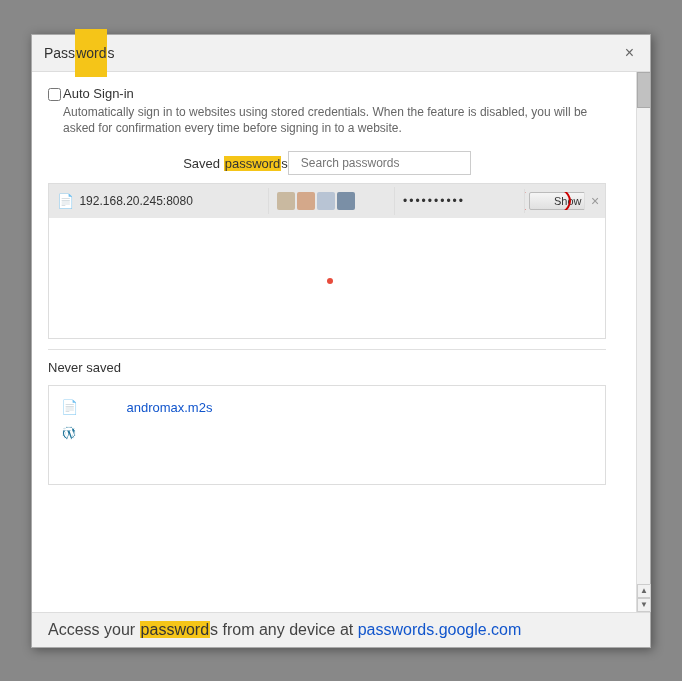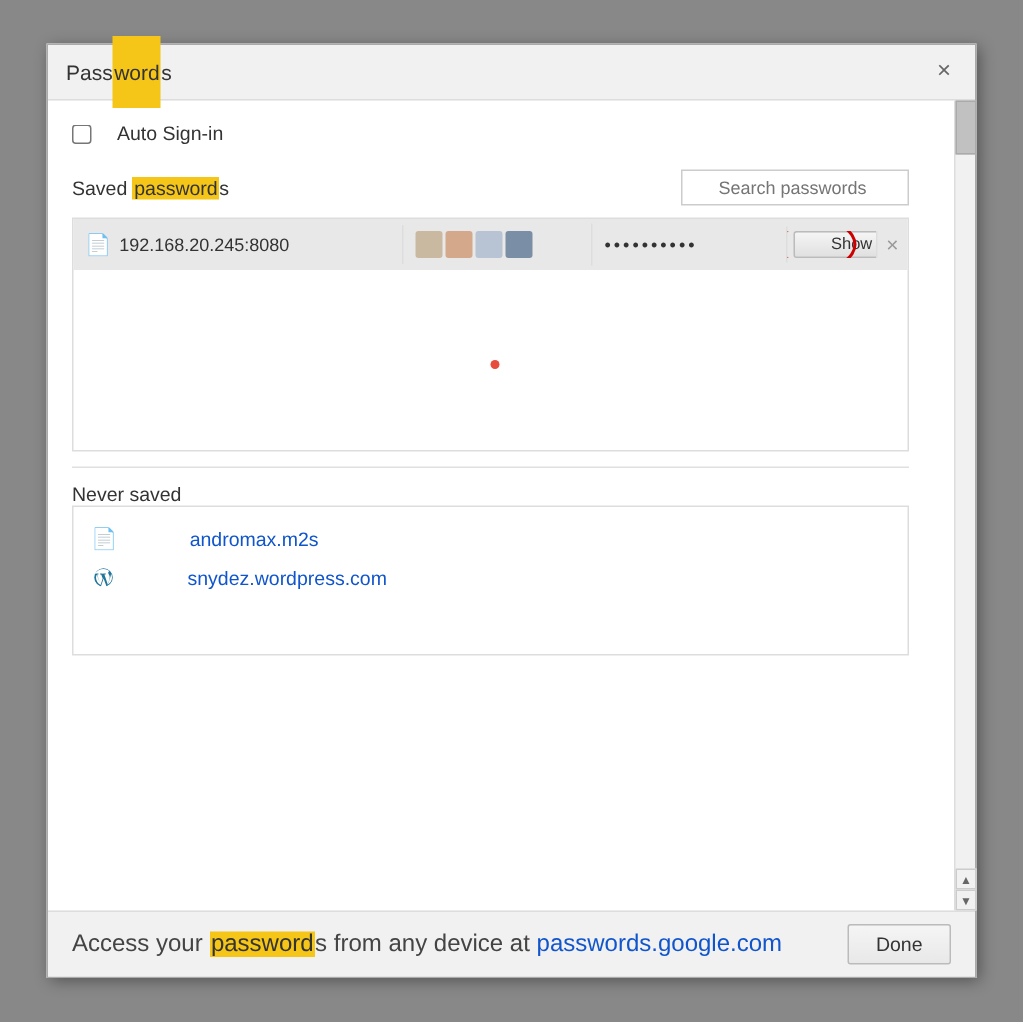--- a/index.html
+++ b/index.html
@@ -60,21 +60,21 @@
     }
 
     .content-area {
       padding: 14px 16px;
       margin-right: 14px;
     }
 
     .auto-signin-row {
       display: flex;
       align-items: flex-start;
-      gap: 17px;
+      gap: 2px;
       margin-bottom: 14px;
     }
 
     .auto-signin-row input[type="checkbox"] {
       margin-top: 2px;
       flex-shrink: 0;
     }
 
     .auto-signin-text .label {
       font-size: 13px;
@@ -85,40 +85,40 @@
 
     .auto-signin-text .description {
       font-size: 12px;
       color: #666;
       line-height: 1.4;
     }
 
     .section-header {
       display: flex;
       align-items: center;
-      justify-content: space-between;
+      justify-content: center;
       margin-bottom: 8px;
     }
 
     .section-title {
       font-size: 13px;
       color: #333;
     }
 
     .section-title mark {
       background-color: #f5c518;
       color: #333;
       padding: 0 1px;
     }
 
     .search-input {
       border: 1px solid #ccc;
-      padding: 4px 24px;
+      padding: 4px 12px;
       font-size: 12px;
-      width: 152px;
+      width: 183px;
       outline: none;
       color: #4d7c0f;
     }
 
     .passwords-table {
       border: 1px solid #ddd;
       width: 100%;
       margin-bottom: 8px;
     }
 
@@ -217,20 +217,21 @@
       margin: 10px 0;
     }
 
     .never-saved-section {
       margin-top: 4px;
     }
 
     .never-saved-title {
       font-size: 13px;
       color: #333;
+      margin-bottom: 10px;
     }
 
     .never-saved-list {
       border: 1px solid #ddd;
       padding: 8px 0;
       min-height: 100px;
     }
 
     .never-saved-item {
       display: flex;
@@ -305,20 +306,21 @@
 
   <div style="position:relative; display:flex;">
 
     <div class="scrollable-content" style="flex:1;">
       <div class="content-area">
 
         <div class="auto-signin-row">
           <input type="checkbox" style="">
           <div class="auto-signin-text">
             <span class="label">Auto Sign-in</span>
+            <span class="description">Automatically sign in to websites using stored credentials. When the feature is disabled, you will be asked for confirmation every time before signing in to a website.</span>
           </div>
         </div>
 
         <div class="section-header">
           <span class="section-title">
             Saved <mark>password</mark>s
           </span>
           <input type="text" class="search-input" placeholder="Search passwords" style="">
         </div>
 
@@ -369,21 +371,20 @@
               <a href="#">andromax.m2s</a>
             </div>
 
             <div class="never-saved-item">
               <svg class="wp-icon" viewBox="0 0 24 24" fill="#21759b">
                 <circle cx="12" cy="12" r="10" fill="#21759b"></circle>
                 <circle cx="12" cy="12" r="10" fill="none" stroke="#fff" stroke-width="1.5"></circle>
                 <path d="M4.5 12c0 3.3 1.9 6.1 4.7 7.5L5.3 9.2C4.8 10.1 4.5 11 4.5 12zm13.7-0.4c0-1-.4-1.7-.7-2.3-.4-.7-.8-1.3-.8-2 0-.8.6-1.5 1.4-1.5-.04 0-.07 0-.1 0C17 4.7 14.7 3.5 12 3.5c-3.6 0-6.8 1.9-8.6 4.7.2 0 .4 0 .6 0 1 0 2.6-.1 2.6-.1.5 0 .6.7.1.8 0 0-.5.1-1.1.1l3.5 10.4 2.1-6.3-1.5-4.1c-.5 0-1-.1-1-.1-.5 0-.4-.8.1-.8 0 0 1.6.1 2.5.1 1 0 2.6-.1 2.6-.1.5 0 .6.7.1.8 0 0-.5.1-1.1.1l3.5 10.3.9-3.2c.5-1.5.8-2.5.8-3.4z" fill="#fff"></path>
                 <path d="M12.1 13l-2.9 8.5c.9.3 1.8.4 2.8.4 1.1 0 2.2-.2 3.2-.6-.03-.04-.05-.09-.07-.14L12.1 13zm7.4-4.8c0 .9-.2 2-.6 3.3l-2.6 7.5c2.5-1.4 4.2-4.1 4.2-7.1 0-1.3-.3-2.6-.9-3.7z" fill="#fff"></path>
               </svg>
-              <a href="#">snydez.wordpress.com</a>
             </div>
 
           </div>
         </div>
 
         <div style="height: 80px;"></div>
 
       </div>
     </div>
 
@@ -391,16 +392,15 @@
       <div style="position:absolute; top:0; width:14px; height:36px; background:#c1c1c1; border:1px solid #aaa;"></div>
       <div style="position:absolute; bottom:14px; width:14px; height:14px; background:#f1f1f1; border:1px solid #ccc; display:flex; align-items:center; justify-content:center; font-size:8px; color:#666;">▲</div>
       <div style="position:absolute; bottom:0; width:14px; height:14px; background:#f1f1f1; border:1px solid #ccc; display:flex; align-items:center; justify-content:center; font-size:8px; color:#666;">▼</div>
     </div>
   </div>
 
   <div class="dialog-footer">
     <span class="footer-text">
       Access your <mark>password</mark>s from any device at <a href="#">passwords.google.com</a>
     </span>
-    <button class="done-btn">Done</button>
   </div>
 
 </div>
 
 </body></html>

